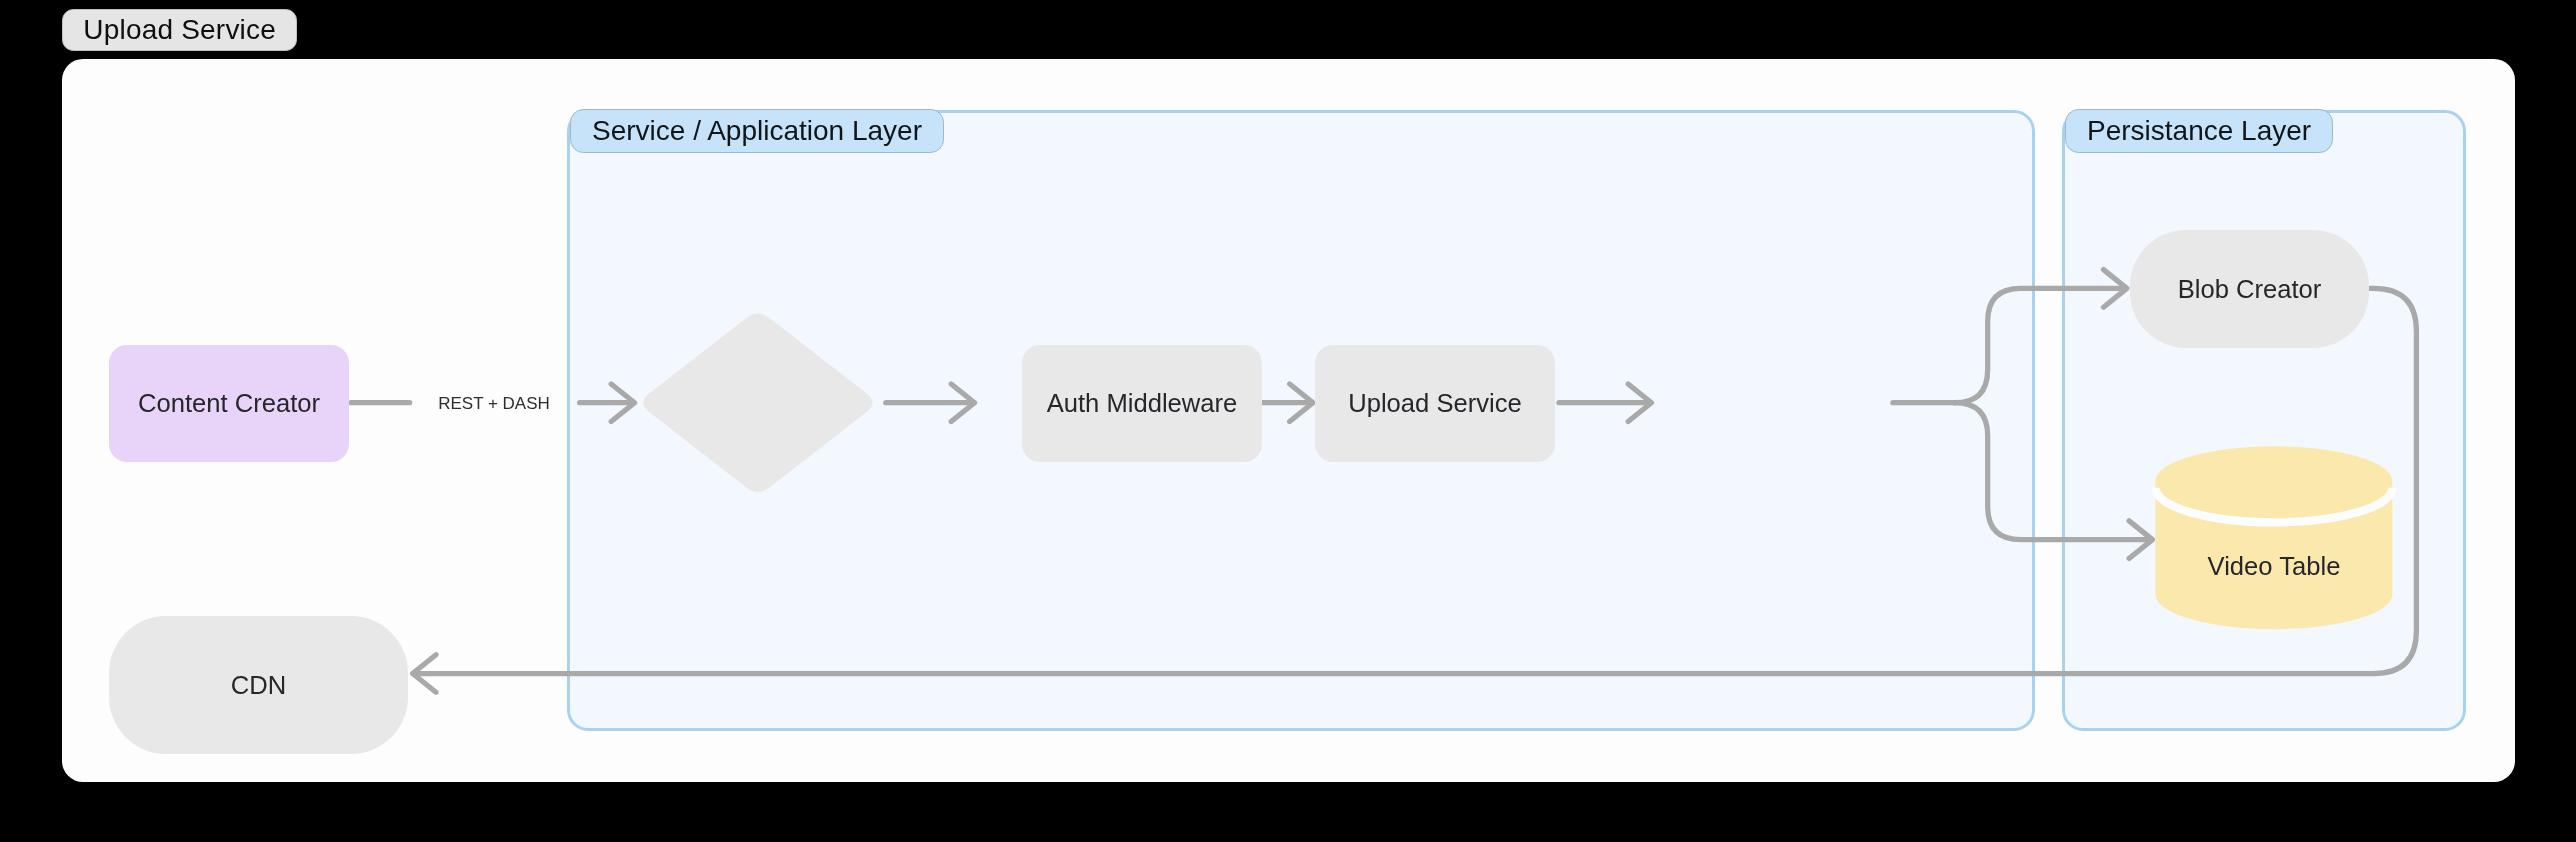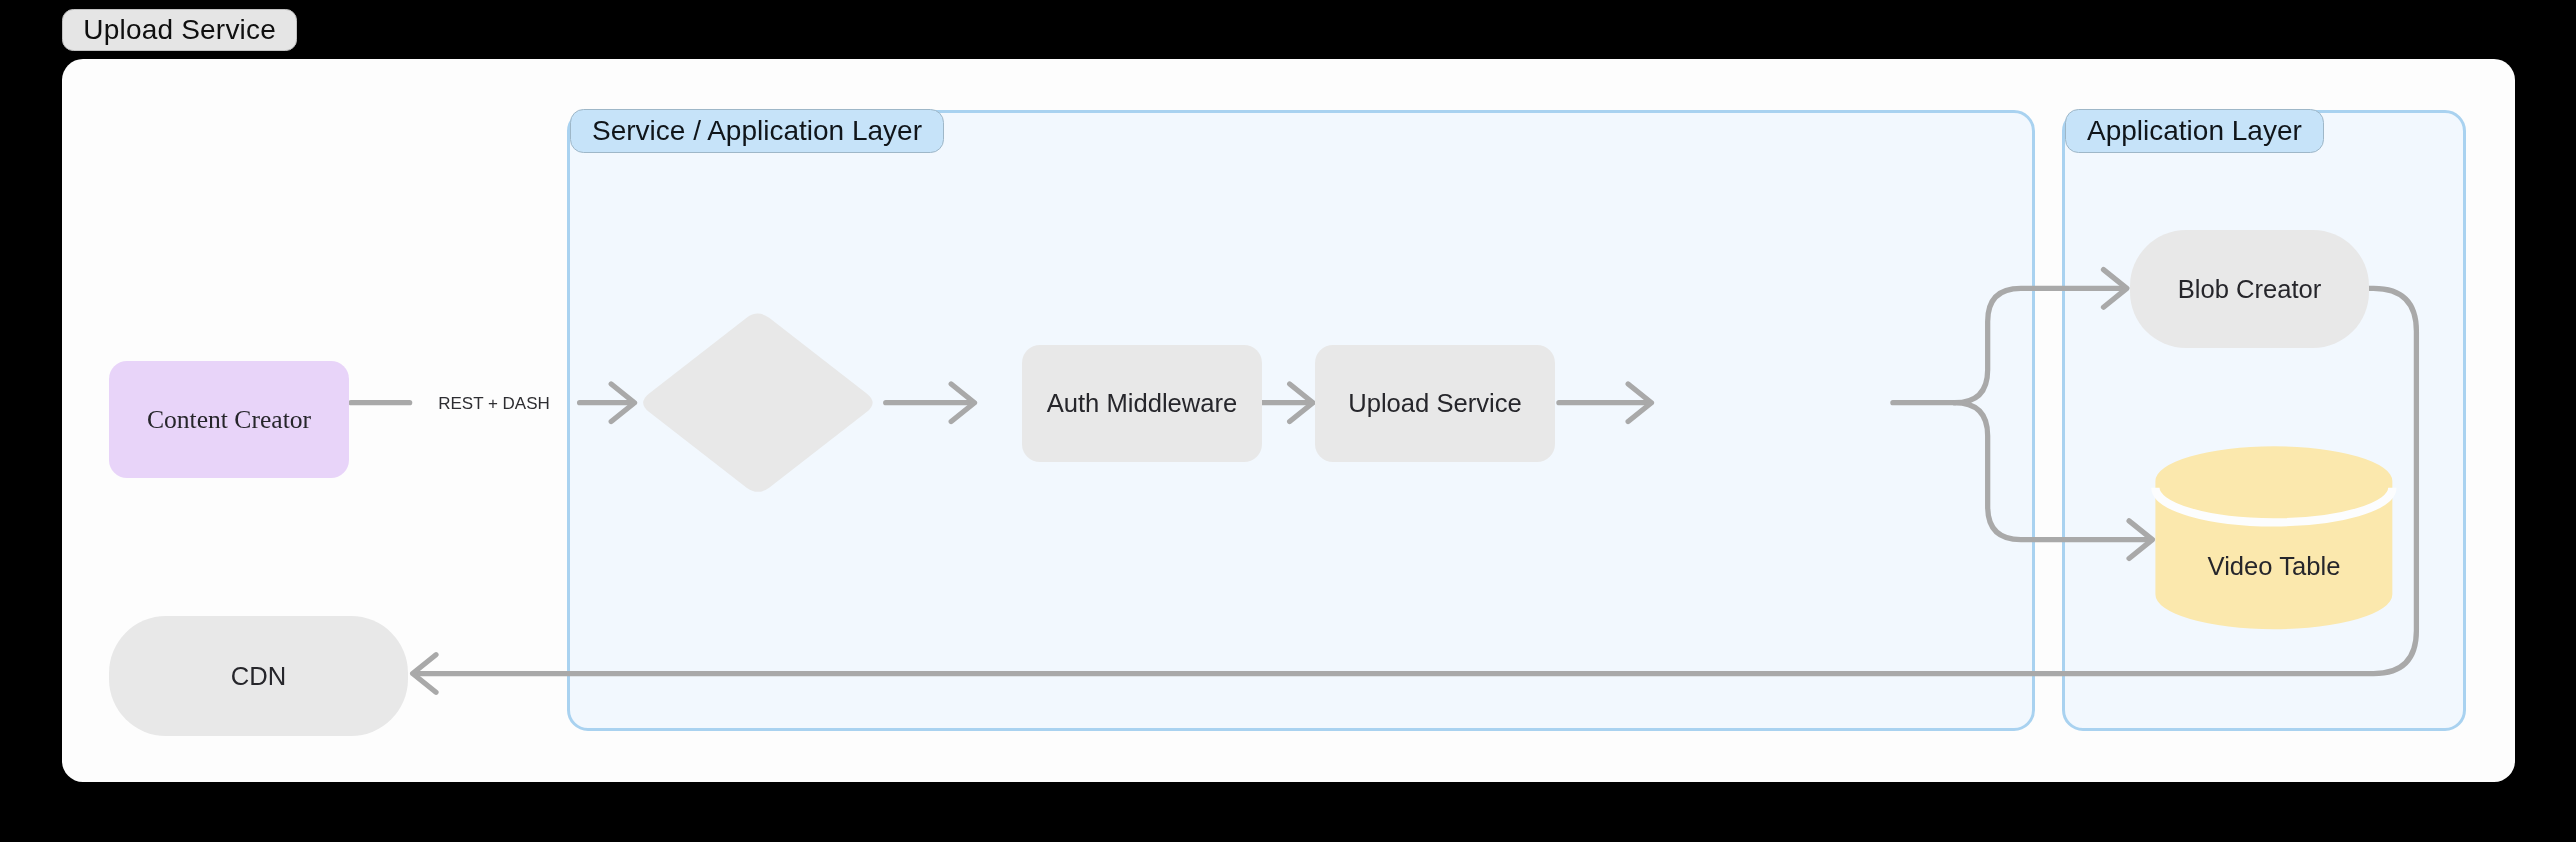--- a/index.html
+++ b/index.html
@@ -36,21 +36,21 @@
   .node{
     position:absolute;display:flex;align-items:center;justify-content:center;
     text-align:center;font-size:25.6px;color:#26262b;line-height:35px;z-index:3;
   }
   .gray{background:#e8e8e8;border-radius:18px;}
   #n-content-creator{background:#e8d4f9;border-radius:18px;left:108px;top:345px;width:240px;height:117px;}
   #n-auth{left:976px;top:345px;width:240px;height:117px;}
   #n-upload{left:1314px;top:345px;width:240px;height:117px;}
   #n-queue{left:1653px;top:345px;width:240px;height:117px;}
   #n-blob{left:2130px;top:230px;width:239px;height:118px;border-radius:56px;}
-  #n-cdn{left:108px;top:616px;width:299px;height:120px;border-radius:57px;text-align:right;}
+  #n-cdn{left:108px;top:616px;width:299px;height:138px;border-radius:57px;text-align:right;}
   #t-load-balancer{left:667px;top:351px;width:181px;height:105px;background:transparent;z-index:3;}
   #t-video-table{left:2161px;top:548px;width:226px;height:36px;line-height:36px;display:block;background:transparent;z-index:3;}
   .wrap-narrow{display:inline-block;width:150px;}
   .wrap-xnarrow{display:inline-block;width:128px;}
   .edge-label{
     position:absolute;left:411px;top:386px;width:166px;height:35px;line-height:35px;
     text-align:center;font-size:17px;color:#2d2d31;white-space:nowrap;z-index:3;
   }
 </style>
 </head>
@@ -62,21 +62,21 @@
 
 <div class="canvas">
 
   <div class="layer-container" id="c-service" style="left:505px;top:51px;"></div>
   <div class="layer-container" id="c-persist" style="left:2000px;top:51px;"></div>
 
   <div class="layer-pill" id="pill-service" style="left:508px;top:50px;">
     <span>Service / Application Layer</span>
   </div>
   <div class="layer-pill" id="pill-persist" style="left:2003px;top:50px;">
-    <span>Application Layer</span>
+    <span>Persistance Layer</span>
   </div>
 
   <svg class="connector-layer" width="2514" height="783" viewBox="82 79 3342 1041">
     <g stroke="#a9a9a9" stroke-width="7" fill="none" stroke-linecap="round" stroke-linejoin="round">
       <path d="M466 536 H544"></path>
       <path d="M770 536 H836"></path>
       <path d="M812 511 L843 536 L812 561"></path>
       <path d="M1177 536 H1288"></path>
       <path d="M1264 511 L1295 536 L1264 561"></path>
       <path d="M1622 536 H1738"></path>
@@ -89,21 +89,21 @@
       <path d="M2598 536 Q2642 536 2642 580 L2642 674 Q2642 718 2686 718 H2854"></path>
       <path d="M2830 693 L2861 718 L2830 743"></path>
       <path d="M3149 384 L3155 384 Q3212 384 3212 441 L3212 839 Q3212 896 3155 896 L556 896"></path>
       <path d="M579 871 L548 896 L579 921"></path>
     </g>
     <path d="M862 524 L992 423 Q1007 412 1022 423 L1152 524 Q1167 536 1152 548 L1022 649 Q1007 660 992 649 L862 548 Q847 536 862 524 Z" fill="#e8e8e8"></path>
     <path d="M2865 640 L2865 791 A157.5 46 0 0 0 3180 791 L3180 640 A157.5 46 0 0 0 2865 640 Z" fill="#fbe8ad"></path>
     <path d="M2865 649 A157.5 46 0 0 0 3180 649" fill="none" stroke="#fcfdfe" stroke-width="11"></path>
   </svg>
 
-  <div class="node" id="n-content-creator" style="left:47px;top:302px;font-family:Liberation Serif, serif;">
+  <div class="node" id="n-content-creator" style="left:47px;top:286px;">
     <span>Content Creator</span>
   </div>
 
 
   <div class="node gray" id="n-auth" style="left:960px;top:286px;">
     <span>Auth Middleware</span>
   </div>
 
   <div class="node gray" id="n-upload" style="left:1253px;top:286px;">
     <span>Upload Service</span>

